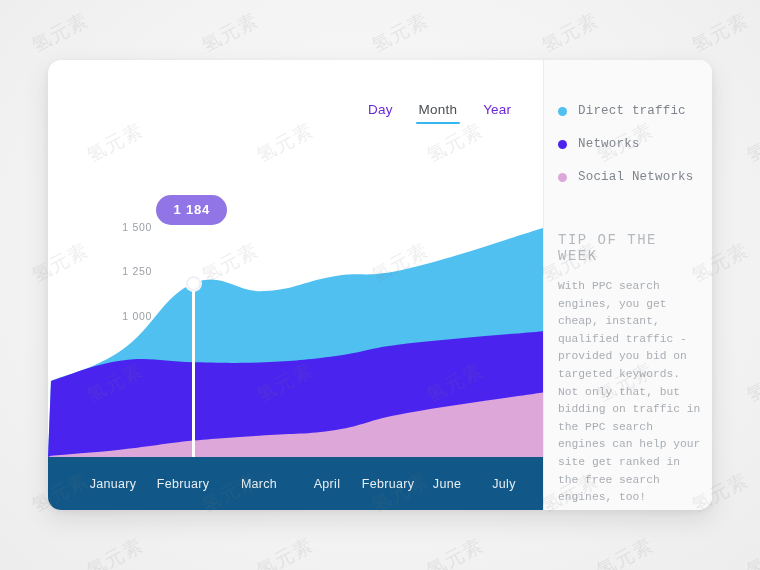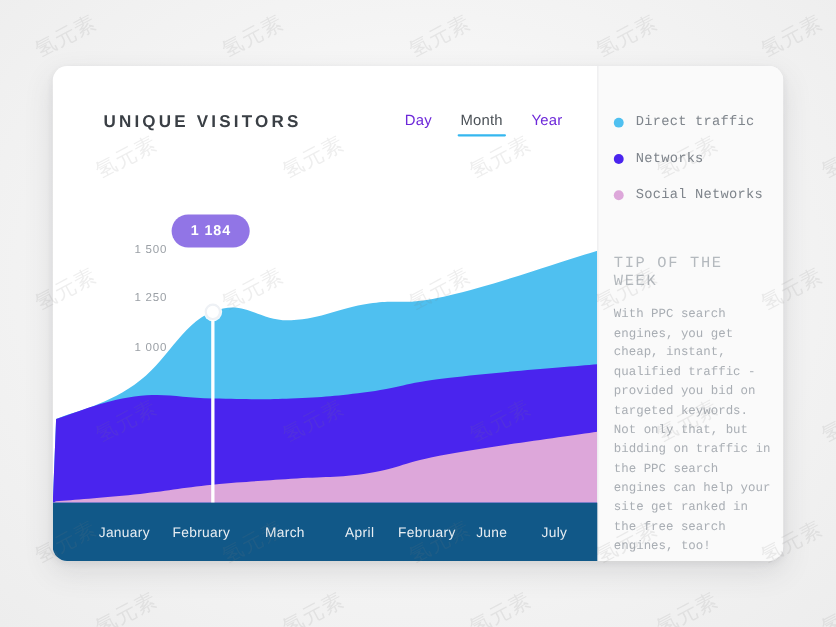--- a/index.html
+++ b/index.html
@@ -295,21 +295,20 @@
     <div class="wm" style="left: 255px; top: 545px;">氢元素</div>
     <div class="wm" style="left: 425px; top: 545px;">氢元素</div>
     <div class="wm" style="left: 595px; top: 545px;">氢元素</div>
     <div class="wm" style="left: 745px; top: 545px;">氢元素</div>
   </div>
 
 <div id="card">
 
   <div id="chart-region">
 
-    <div id="page-title">UNIQUE VISITORS</div>
 
     <div id="range-tabs">
       <div class="tab">Day</div>
       <div class="tab active" style="--u: #35b7ef;">Month</div>
       <div class="tab">Year</div>
     </div>
 
     <div id="y-axis">
       <div class="ytick" style="top:167px">1 500</div>
       <div class="ytick" style="top:211px">1 250</div>

